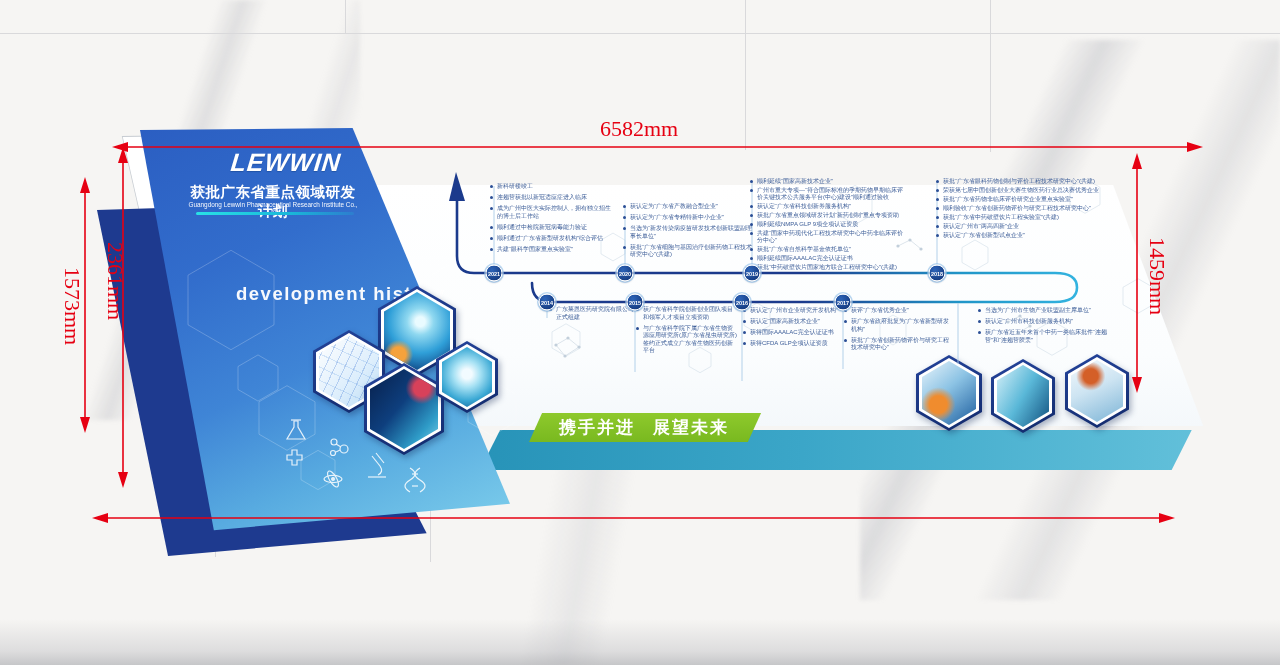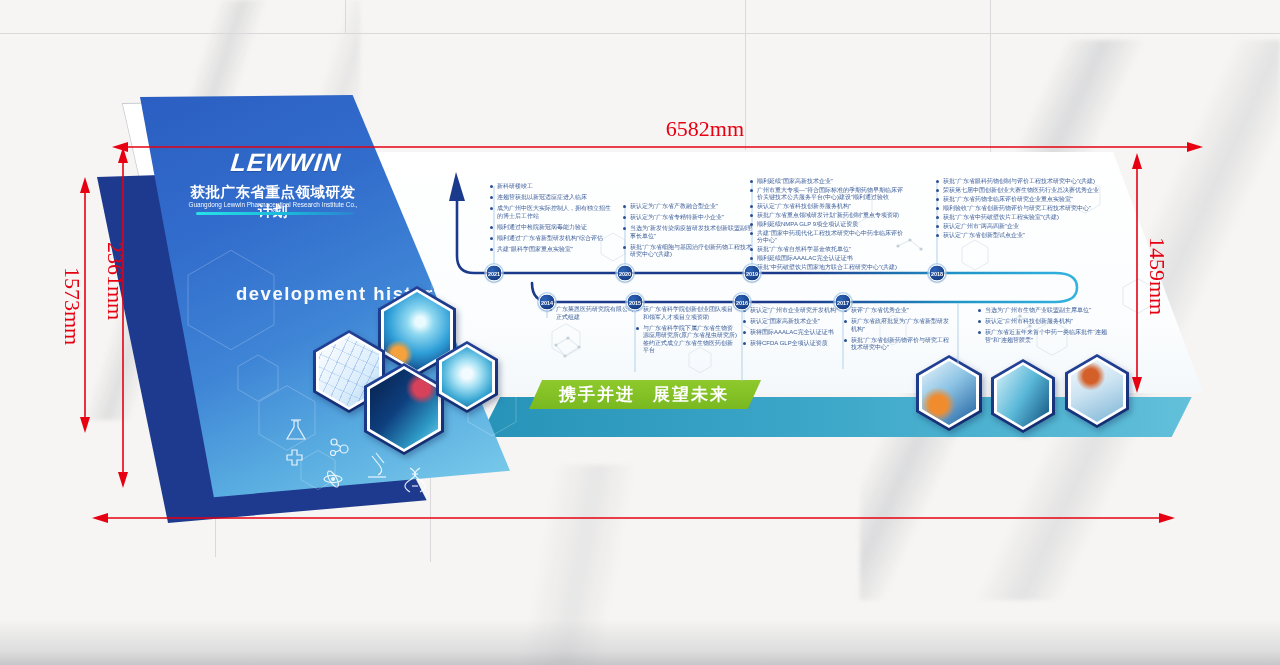--- a/index.html
+++ b/index.html
@@ -8,21 +8,21 @@
   #stage *{box-sizing:border-box;}
   .abs{position:absolute;}
 
   
   .vein{position:absolute;filter:blur(2px);pointer-events:none;}
   .seam{position:absolute;background:#d9d9db;pointer-events:none;}
   .floor{position:absolute;left:0;right:0;bottom:0;height:46px;
          background:linear-gradient(180deg,rgba(190,190,194,0) 0%,rgba(175,176,182,.35) 70%,rgba(150,152,158,.5) 100%);}
 
   
-  .panel{position:absolute;}
+  .panel{position:absolute;margin-top:33px;}
   .p-whiteback-o{left:120px;top:100px;width:360px;height:370px;background:#c7ccd2;
      clip-path:polygon(0.5% 0.8%,60% 0%,99.4% 96%,23.6% 99.5%);}
   .p-whiteback-i{left:121px;top:101px;width:358px;height:368px;background:#ffffff;
      clip-path:polygon(0.5% 0.8%,60% 0%,99.4% 96%,23.6% 99.5%);}
   .p-navy{left:95px;top:172px;width:335px;height:353px;background:#1e3a8f;
      clip-path:polygon(0.6% 1.4%,49% 0%,99% 93%,21.8% 99.4%);
      filter:drop-shadow(3px 5px 6px rgba(30,45,80,.35));}
   .p-white{left:355px;top:150px;width:850px;height:245px;
      background:linear-gradient(180deg,#ffffff 0%,#fbfdfe 70%,#f4f8fb 100%);
      clip-path:polygon(0.6% 0.8%,89.2% 0.8%,99.8% 99.2%,10.8% 99.2%);
@@ -354,18 +354,18 @@
       <polygon points="92,518 108,513 108,523"></polygon>
         <polygon points="1175,518 1159,513 1159,523"></polygon>
       <polygon points="85,177 80,193 90,193"></polygon>
         <polygon points="85,433 80,417 90,417"></polygon>
       <polygon points="123,147 118,163 128,163"></polygon>
         <polygon points="123,488 118,472 128,472"></polygon>
       <polygon points="1137,153 1132,169 1142,169"></polygon>
         <polygon points="1137,393 1132,377 1142,377"></polygon>
     </g>
   </svg>
-  <div class="dim-label" style="left:600px;top:116px;width:144px;text-align:right;">6582mm</div>
+  <div class="dim-label" style="left:600px;top:116px;width:144px;text-align:left;">6582mm</div>
   <div class="dim-label rot" style="left:30px;top:293px;width:84px;text-align:center;">1573mm</div>
   <div class="dim-label rot" style="left:73px;top:268px;width:84px;text-align:center;">2361mm</div>
   <div class="dim-label rot" style="left:1115px;top:263px;width:84px;text-align:center;">1459mm</div>
 
 </div>
 
 </body></html>

